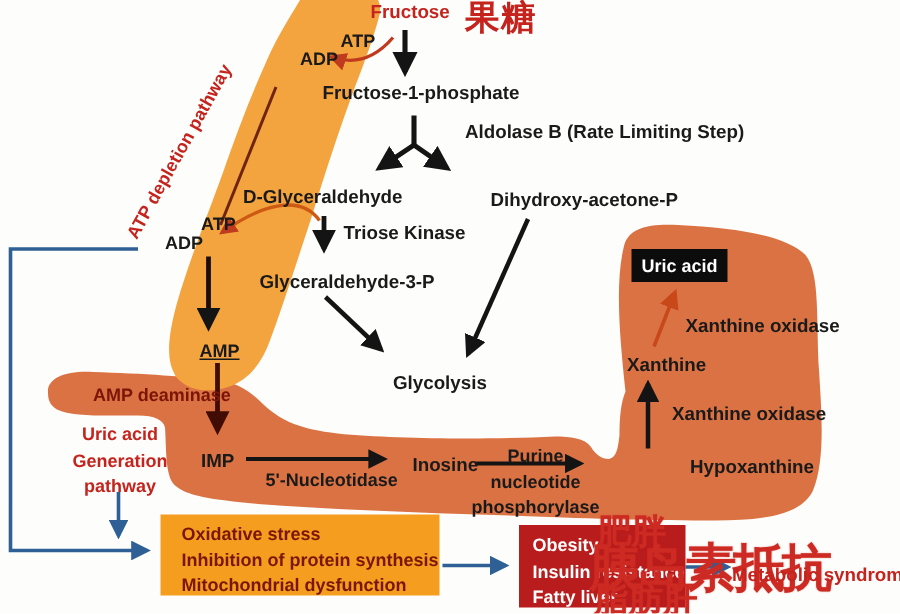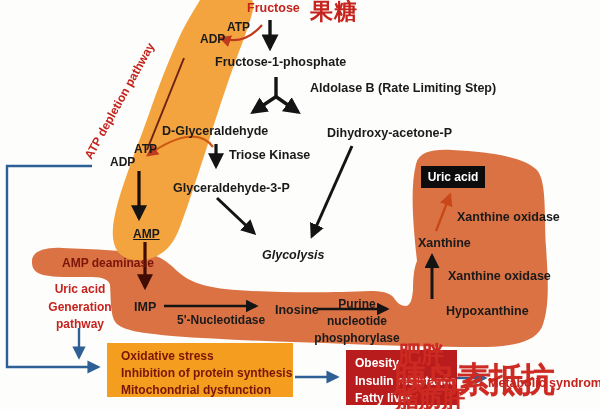--- a/index.html
+++ b/index.html
@@ -135,38 +135,38 @@
   <div class="lbl" style="left:215px;top:56px;">Fructose-1-phosphate</div>
   <div class="lbl" style="left:310px;top:82px;">Aldolase B (Rate Limiting Step)</div>
   <div class="lbl red rot" style="left:88px;top:152px;font-size:12px;">ATP depletion pathway</div>
 
   <div class="lbl" style="left:162px;top:125px;">D-Glyceraldehyde</div>
   <div class="lbl" style="left:327px;top:127px;">Dihydroxy-acetone-P</div>
   <div class="lbl" style="left:134px;top:143px;font-size:12px;">ATP</div>
   <div class="lbl" style="left:110px;top:156px;font-size:12px;">ADP</div>
   <div class="lbl" style="left:229px;top:149px;">Triose Kinase</div>
   <div class="lbl" style="left:173px;top:182px;">Glyceraldehyde-3-P</div>
-  <div class="lbl" style="left:262px;top:249px;font-style:italic;">Glycolysis</div>
+  <div class="lbl" style="left:262px;top:249px;">Glycolysis</div>
   <div class="lbl" style="left:133px;top:228px;font-size:12px;text-decoration:underline;">AMP</div>
 
   <div class="lbl maroon" style="left:62px;top:257px;font-size:12px;">AMP deaminase</div>
   <div class="lbl red center" style="left:45px;top:281px;width:70px;line-height:17.5px;font-size:12px;">
     <div>Uric acid</div>
     <div>Generation</div>
     <div>pathway</div>
   </div>
   <div class="lbl" style="left:134px;top:301px;">IMP</div>
   <div class="lbl" style="left:177px;top:314px;font-size:12px;">5'-Nucleotidase</div>
   <div class="lbl" style="left:275px;top:304px;">Inosine</div>
   <div class="lbl center" style="left:305px;top:296px;width:104px;line-height:17px;font-size:12px;">
     <div>Purine</div>
     <div>nucleotide</div>
     <div>phosphorylase</div>
   </div>
-  <div class="lbl" style="left:402px;top:305px;padding-left:44px;">Hypoxanthine</div>
+  <div class="lbl" style="left:416px;top:305px;padding-left:44px;">Hypoxanthine</div>
 
   <div class="lbl" style="left:448px;top:270px;">Xanthine oxidase</div>
   <div class="lbl" style="left:418px;top:237px;">Xanthine</div>
   <div class="lbl" style="left:457px;top:211px;">Xanthine oxidase</div>
   <div class="uric-box">
     <span>Uric acid</span>
   </div>
 
   <div class="effects-box">
     <div>Oxidative stress</div>

